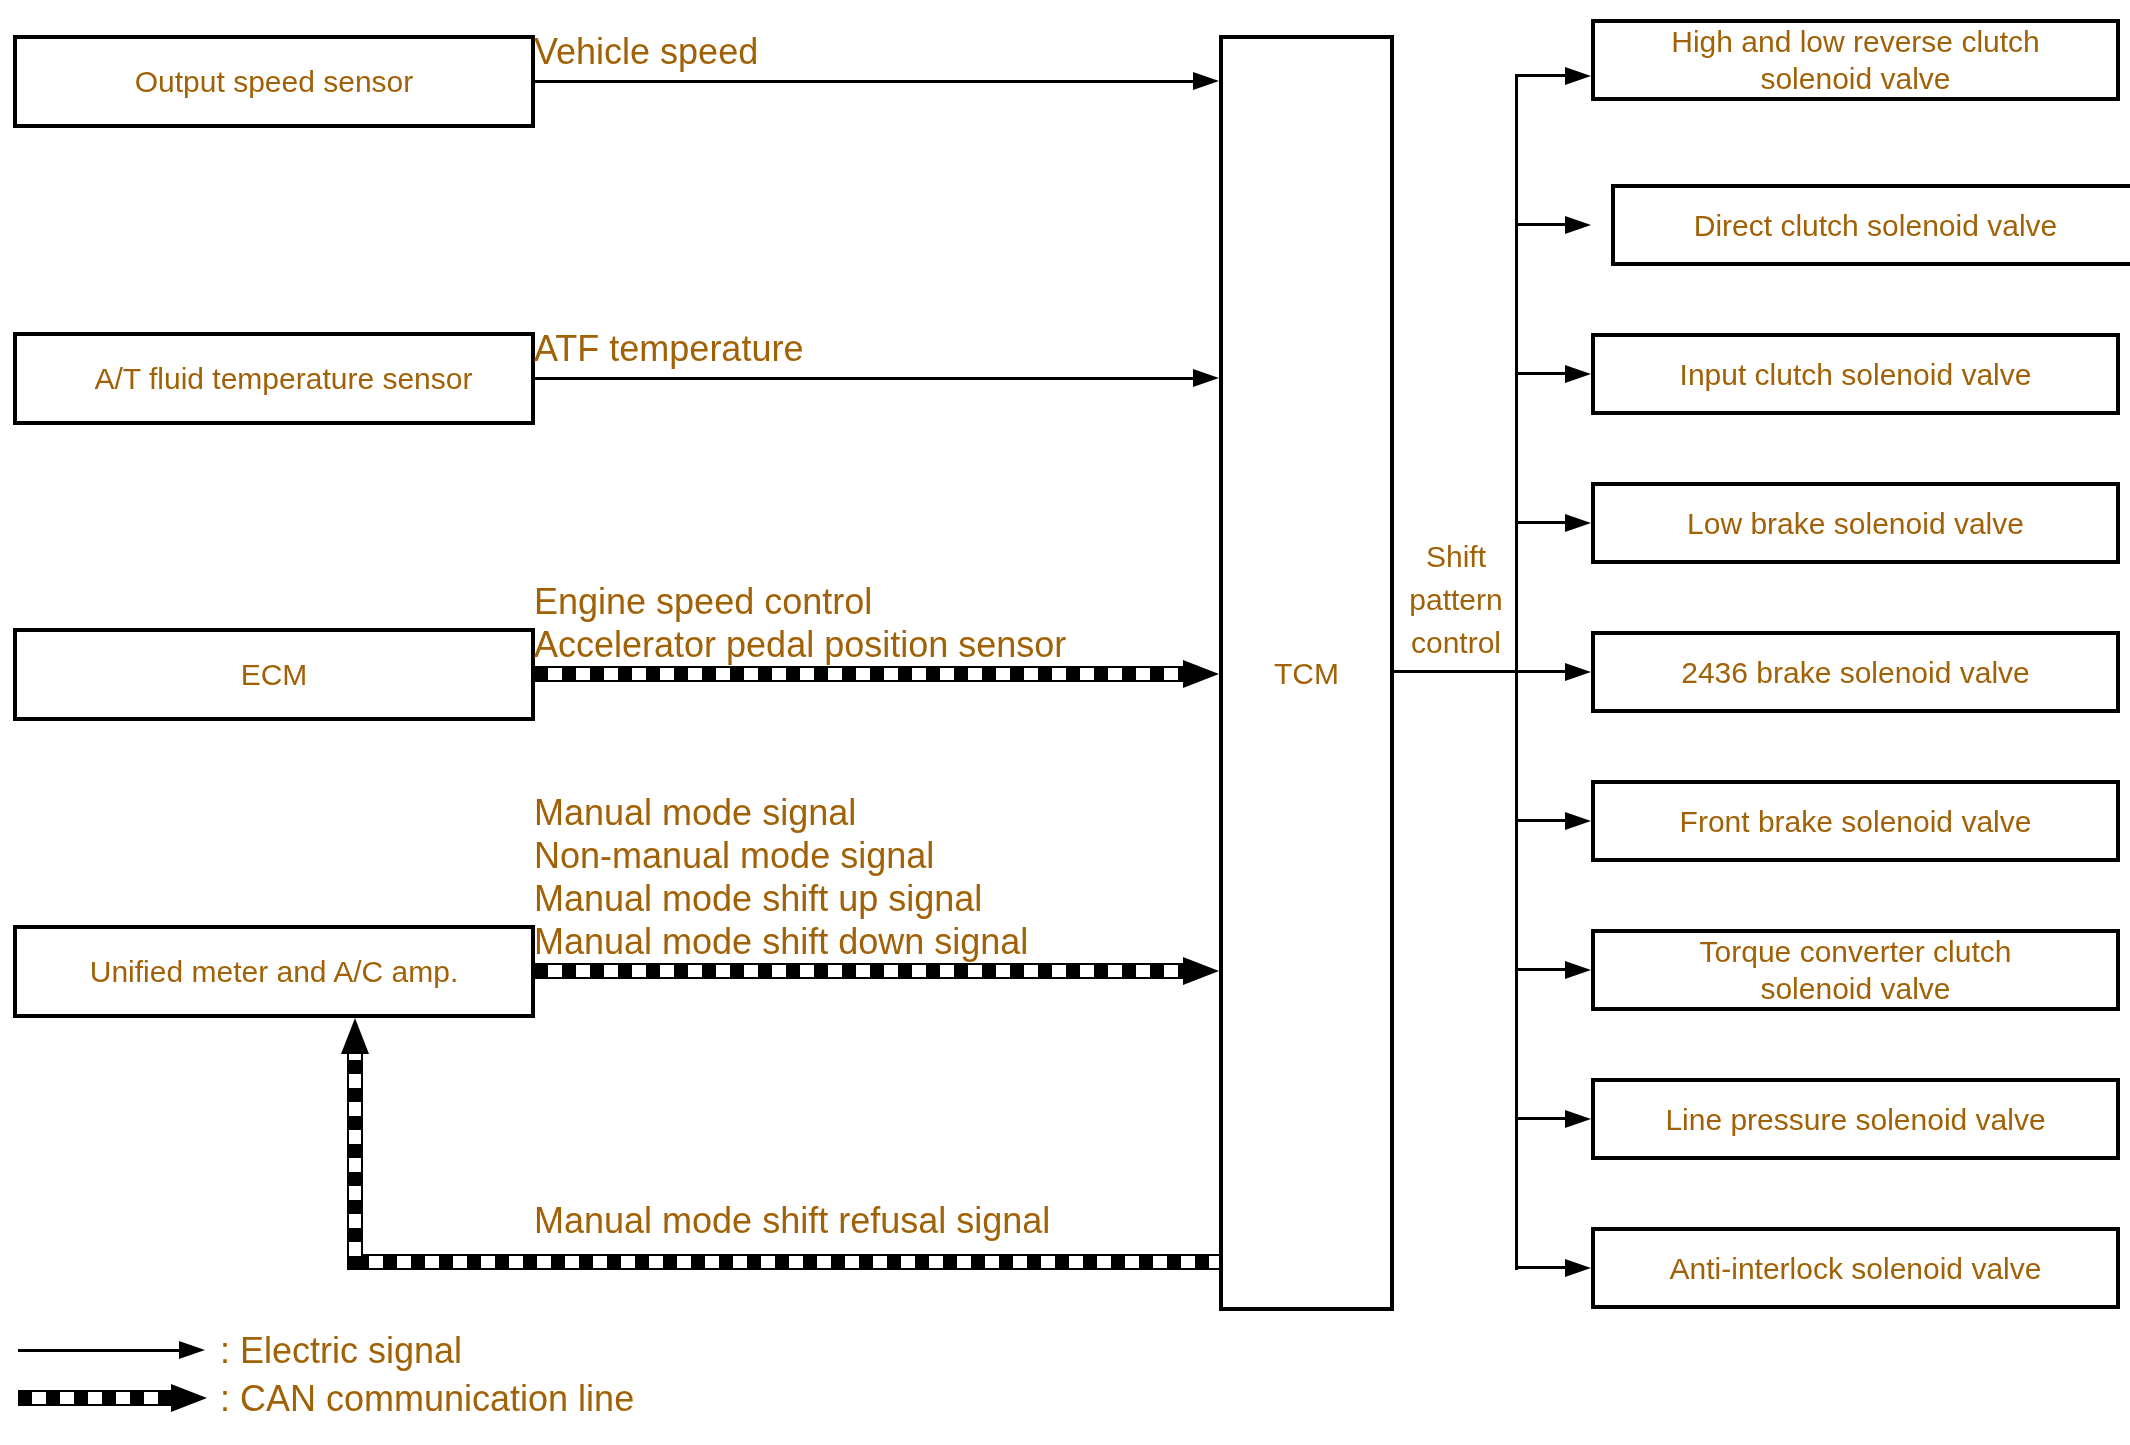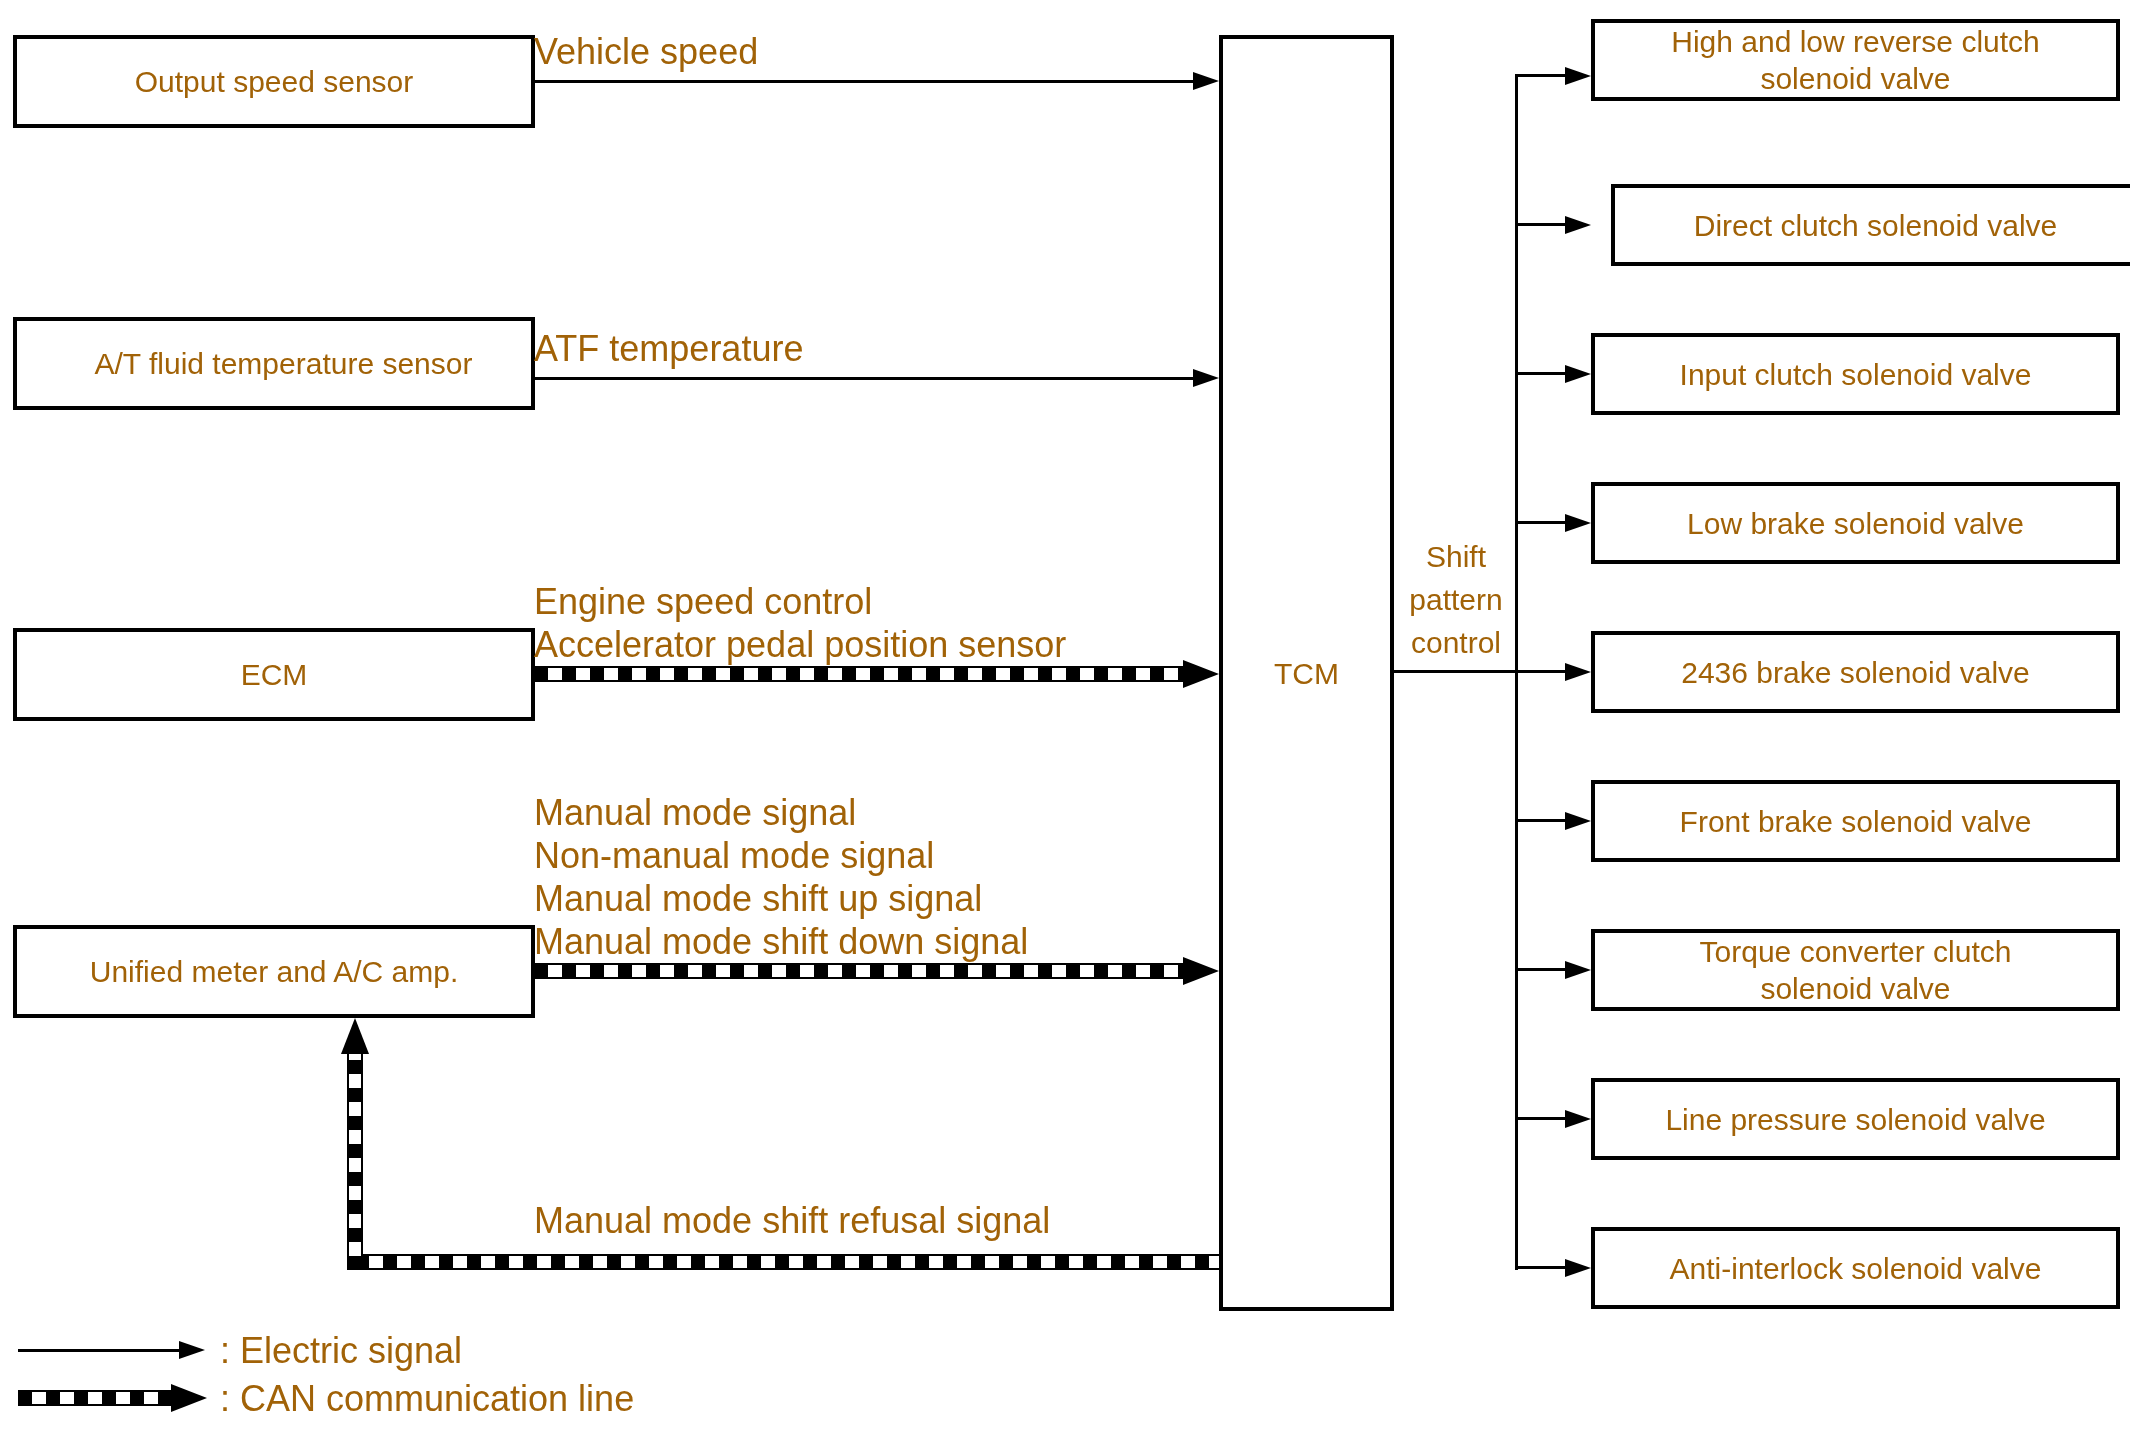--- a/index.html
+++ b/index.html
@@ -49,21 +49,21 @@
   .legend-text{position:absolute; left:220px; font-size:36px; line-height:43px;}
 </style>
 </head>
 <body>
 
 <div id="canvas">
 
   <div class="box in-box" style="top:35px;">
       <span>Output speed sensor</span>
     </div>
-  <div class="box in-box" style="top:317px;padding-left:19px;">
+  <div class="box in-box" style="top:332px;padding-left:19px;">
       <span>A/T fluid temperature sensor</span>
     </div>
   <div class="box in-box" style="top:628px;">
       <span>ECM</span>
     </div>
   <div class="box in-box" style="top:925px;">
       <span>Unified meter and A/C amp.</span>
     </div>
 
   <div class="box tcm-box">

